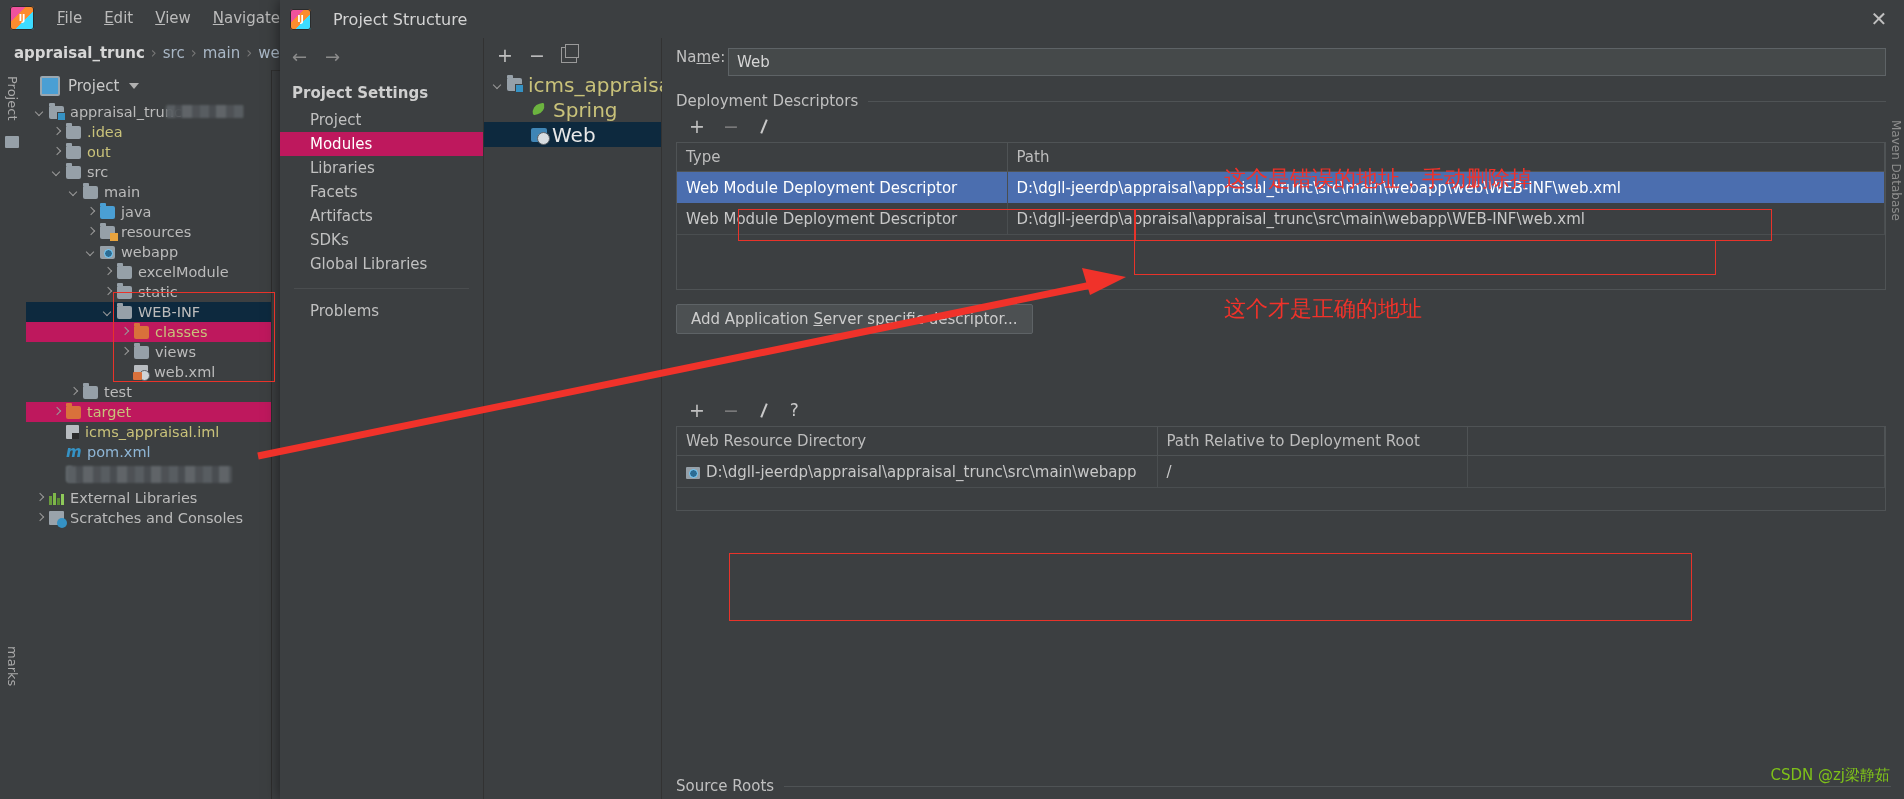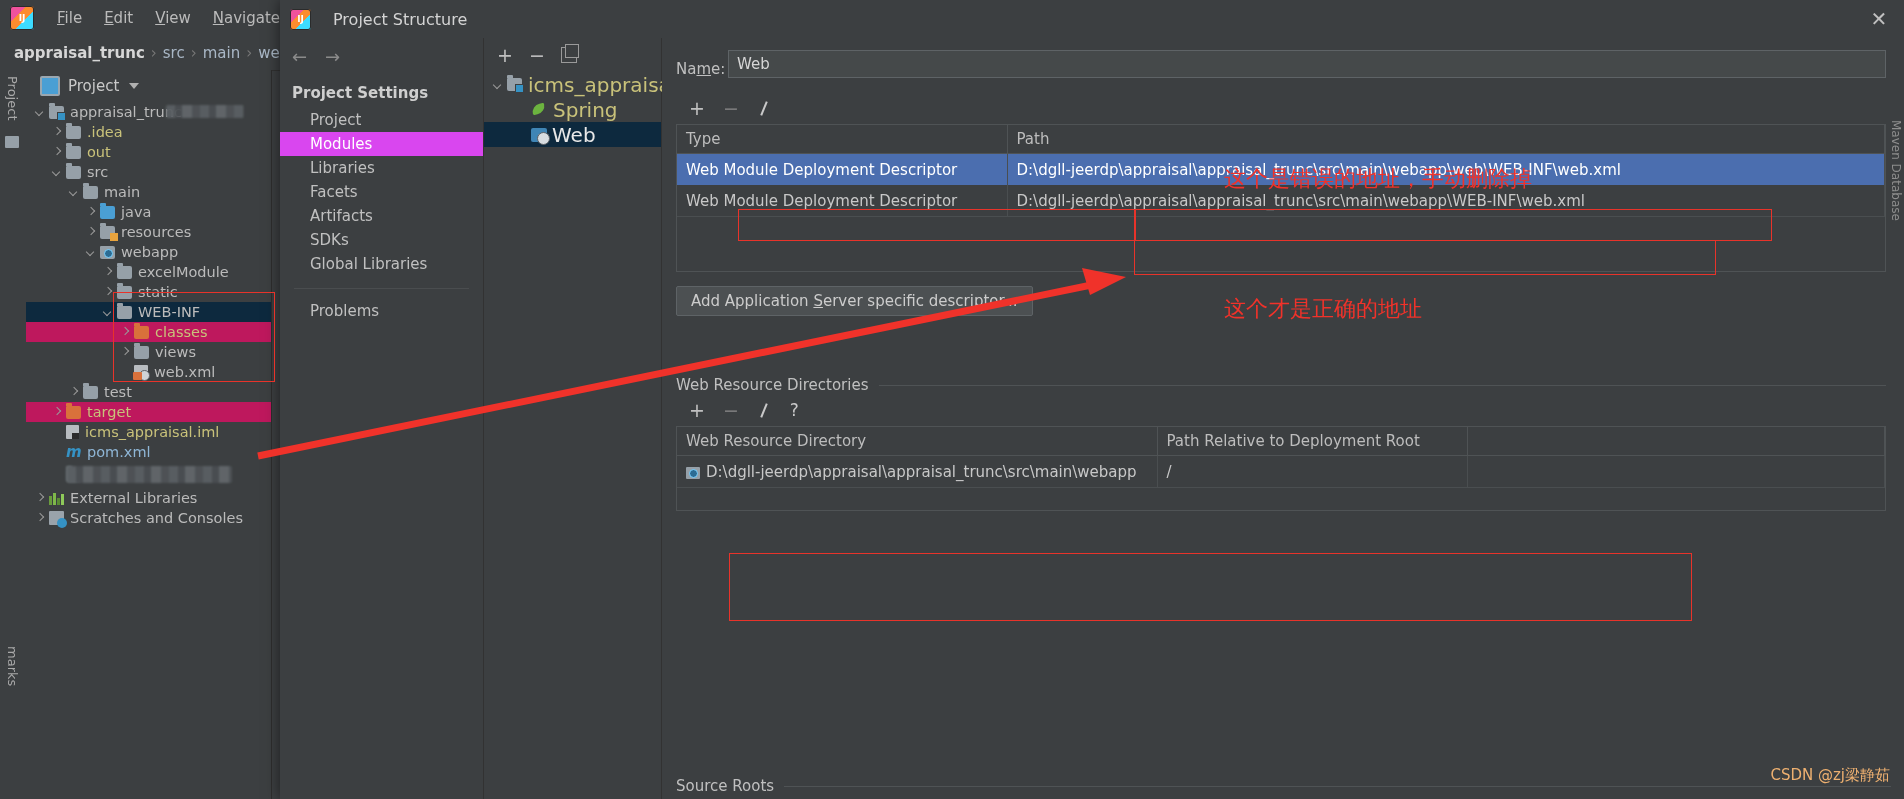--- a/index.html
+++ b/index.html
@@ -80,38 +80,38 @@
   
   #dialog{left:280px;top:0;width:1624px;height:799px;background:#3c3f41;box-shadow:0 0 14px rgba(0,0,0,.55);}
   #dlg-title{height:38px;display:flex;align-items:center;border-bottom:1px solid #323232;background:#3c3f41;}
   #dlg-title .t{font-size:16px;color:#d4d4d4;margin-left:12px;}
   #dlg-close{position:absolute;right:14px;top:9px;width:22px;height:22px;color:#c0c0c0;font-size:20px;line-height:20px;text-align:center;cursor:default;}
 
   #dlg-left{position:absolute;left:0;top:38px;width:203px;height:761px;background:#3c3f41;border-right:1px solid #323232;}
   #nav-arrows{height:36px;display:flex;align-items:center;padding-left:12px;gap:18px;color:#8b8b8b;font-size:18px;}
   .sect-title{font-size:15px;font-weight:bold;color:#cfcfcf;padding:10px 0 6px 12px;}
   .nav-item{height:24px;line-height:24px;padding-left:30px;font-size:15px;color:#c0c0c0;}
-  .nav-item.active{background:#d946ef;color:#ffffff;}
+  .nav-item.active{background:#be185d;color:#ffffff;}
   .nav-div{height:1px;background:#4a4d4f;margin:12px 14px 10px 14px;}
 
   #dlg-mid{position:absolute;left:204px;top:38px;width:177px;height:761px;background:#3c3f41;border-right:1px solid #323232;}
   #mid-toolbar{height:34px;display:flex;align-items:center;gap:16px;padding-left:13px;color:#c0c0c0;}
   .tb-ico{font-size:19px;line-height:19px;color:#c0c0c0;}
   .tb-ico.dim{color:#7d7d7d;}
   .copy-ico{width:14px;height:14px;border:1.6px solid #9a9a9a;position:relative;}
   .copy-ico:after{content:"";position:absolute;left:3px;top:-4px;width:12px;height:12px;border:1.6px solid #9a9a9a;background:#3c3f41;}
   .mrow{height:25px;display:flex;align-items:center;font-size:20px;white-space:nowrap;text-align:right;}
   .mrow.sel{background:#0d293e;}
   .leaficon{width:16px;height:14px;margin-right:6px;flex:none;position:relative;}
   .leaficon:after{content:"";position:absolute;left:1px;top:1px;width:13px;height:10px;border-radius:12px 2px 12px 2px;background:#6cb33f;transform:rotate(-12deg);}
   .webicon{width:16px;height:14px;margin-right:5px;flex:none;position:relative;background:#3f85b5;border-radius:2px;}
   .webicon .g{position:absolute;right:-3px;bottom:-3px;width:11px;height:11px;border-radius:50%;background:#d7dce0;border:1px solid #5b6065;}
 
   #dlg-right{position:absolute;left:382px;top:38px;width:1242px;height:761px;background:#3c3f41;}
-  .name-row{display:flex;align-items:flex-end;height:30px;margin:10px 0 0 0;padding-left:14px;}
+  .name-row{display:flex;align-items:flex-start;height:30px;margin:10px 0 0 0;padding-left:14px;}
   .name-lab{font-size:15px;color:#c0c0c0;width:52px;}
   .name-field{flex:1;height:26px;margin-right:18px;background:#45494a;border:1px solid #5e6366;display:flex;align-items:center;padding-left:8px;font-size:15px;color:#d6d6d6;}
 
   .group{margin-top:14px;padding-left:14px;padding-right:18px;}
   .group-hd{display:flex;align-items:center;gap:10px;}
   .group-hd .gt{font-size:15px;color:#c0c0c0;white-space:nowrap;}
   .group-hd .gl{flex:1;height:1px;background:#4f5355;}
 
   .mini-toolbar{height:32px;display:flex;align-items:center;gap:18px;padding-left:13px;}
   .pen-ico{width:15px;height:15px;position:relative;}
@@ -139,21 +139,21 @@
 
   
   #ide-right-strip{left:1891px;top:0;width:13px;height:799px;background:#3c3f41;overflow:hidden;}
   #ide-right-strip .v{position:absolute;left:-2px;top:120px;writing-mode:vertical-rl;font-size:12px;color:#8e8e8e;white-space:nowrap;}
 
   
   .redbox{position:absolute;border:1.6px solid #e8332a;pointer-events:none;}
   .redtext{position:absolute;color:#f0322a;font-size:22px;white-space:nowrap;
      font-family:"DejaVu Sans","Liberation Sans",sans-serif;}
   #arrow-svg{position:absolute;left:0;top:0;width:1904px;height:799px;pointer-events:none;}
-  #watermark{position:absolute;right:14px;bottom:14px;font-size:15px;color:#fdba74;opacity:.92;}
+  #watermark{position:absolute;right:14px;bottom:14px;font-size:15px;color:#84cc16;opacity:.92;}
 </style>
 </head>
 <body>
 
 <div class="abs" id="ide-menubar">
   <div class="ij-logo"></div>
   <div class="menu-item"><u>F</u><span>ile</span></div>
   <div class="menu-item"><u>E</u>dit</div>
   <div class="menu-item"><u>V</u>iew</div>
   <div class="menu-item"><u>N</u>avigate</div>
@@ -387,20 +387,24 @@
   </div>
 
   <div id="dlg-right">
 
     <div class="name-row">
       <span class="name-lab">Na<u>m</u>e:</span>
       <span class="name-field">Web</span>
     </div>
 
     <div class="group">
+      <div class="group-hd">
+        <span class="gt">Deployment Descriptors</span>
+        <span class="gl"></span>
+      </div>
 
       <div class="mini-toolbar">
         <span class="tb-ico">+</span>
         <span class="tb-ico dim">−</span>
         <span class="pen-ico"></span>
       </div>
 
       <div class="grid-wrap">
         <table class="grid">
           <colgroup>
@@ -426,24 +430,20 @@
         </table>
         <div class="grid-filler"></div>
       </div>
 
       <div style="margin-top:14px;">
         <span class="btn">Add Application <u>S</u>erver specific descriptor...</span>
       </div>
     </div>
 
     <div class="group" style="margin-top:60px;">
-      <div class="group-hd">
-        <span class="gt">Web Resource Directories</span>
-        <span class="gl"></span>
-      </div>
 
       <div class="mini-toolbar">
         <span class="tb-ico">+</span>
         <span class="tb-ico dim">−</span>
         <span class="pen-ico"></span>
         <span class="q-ico">?</span>
       </div>
 
       <div class="grid-wrap">
         <table class="grid">

